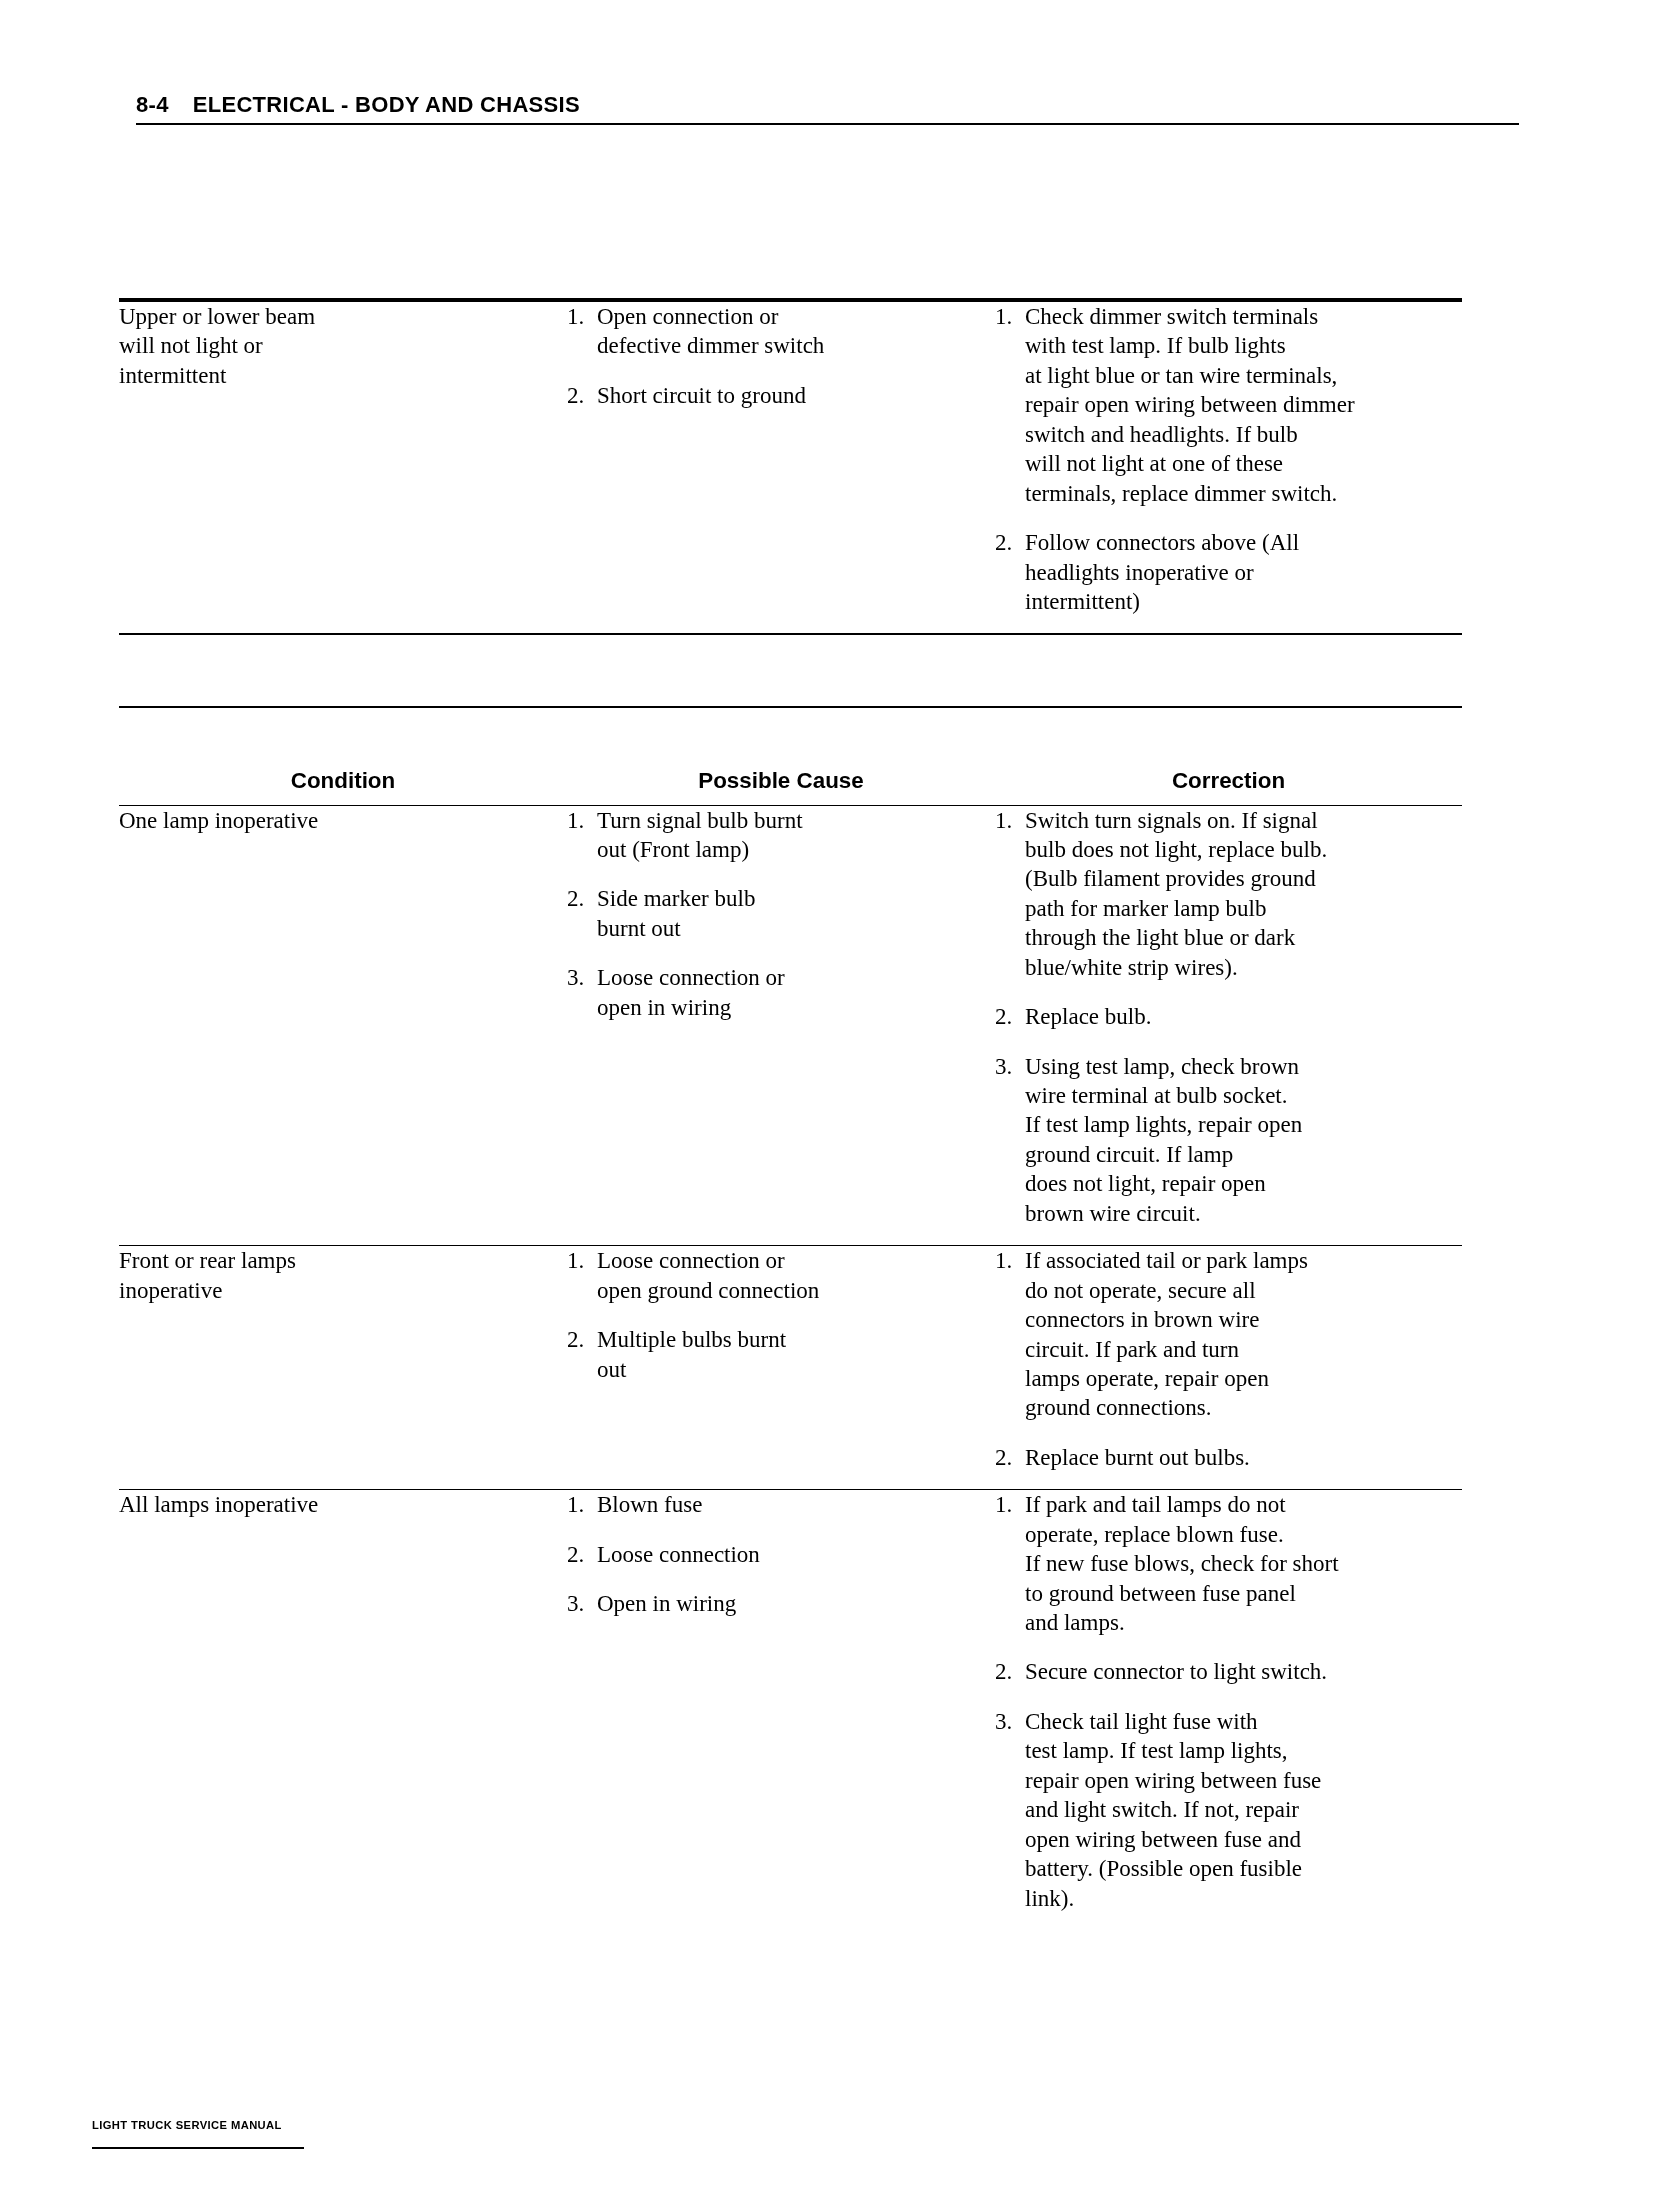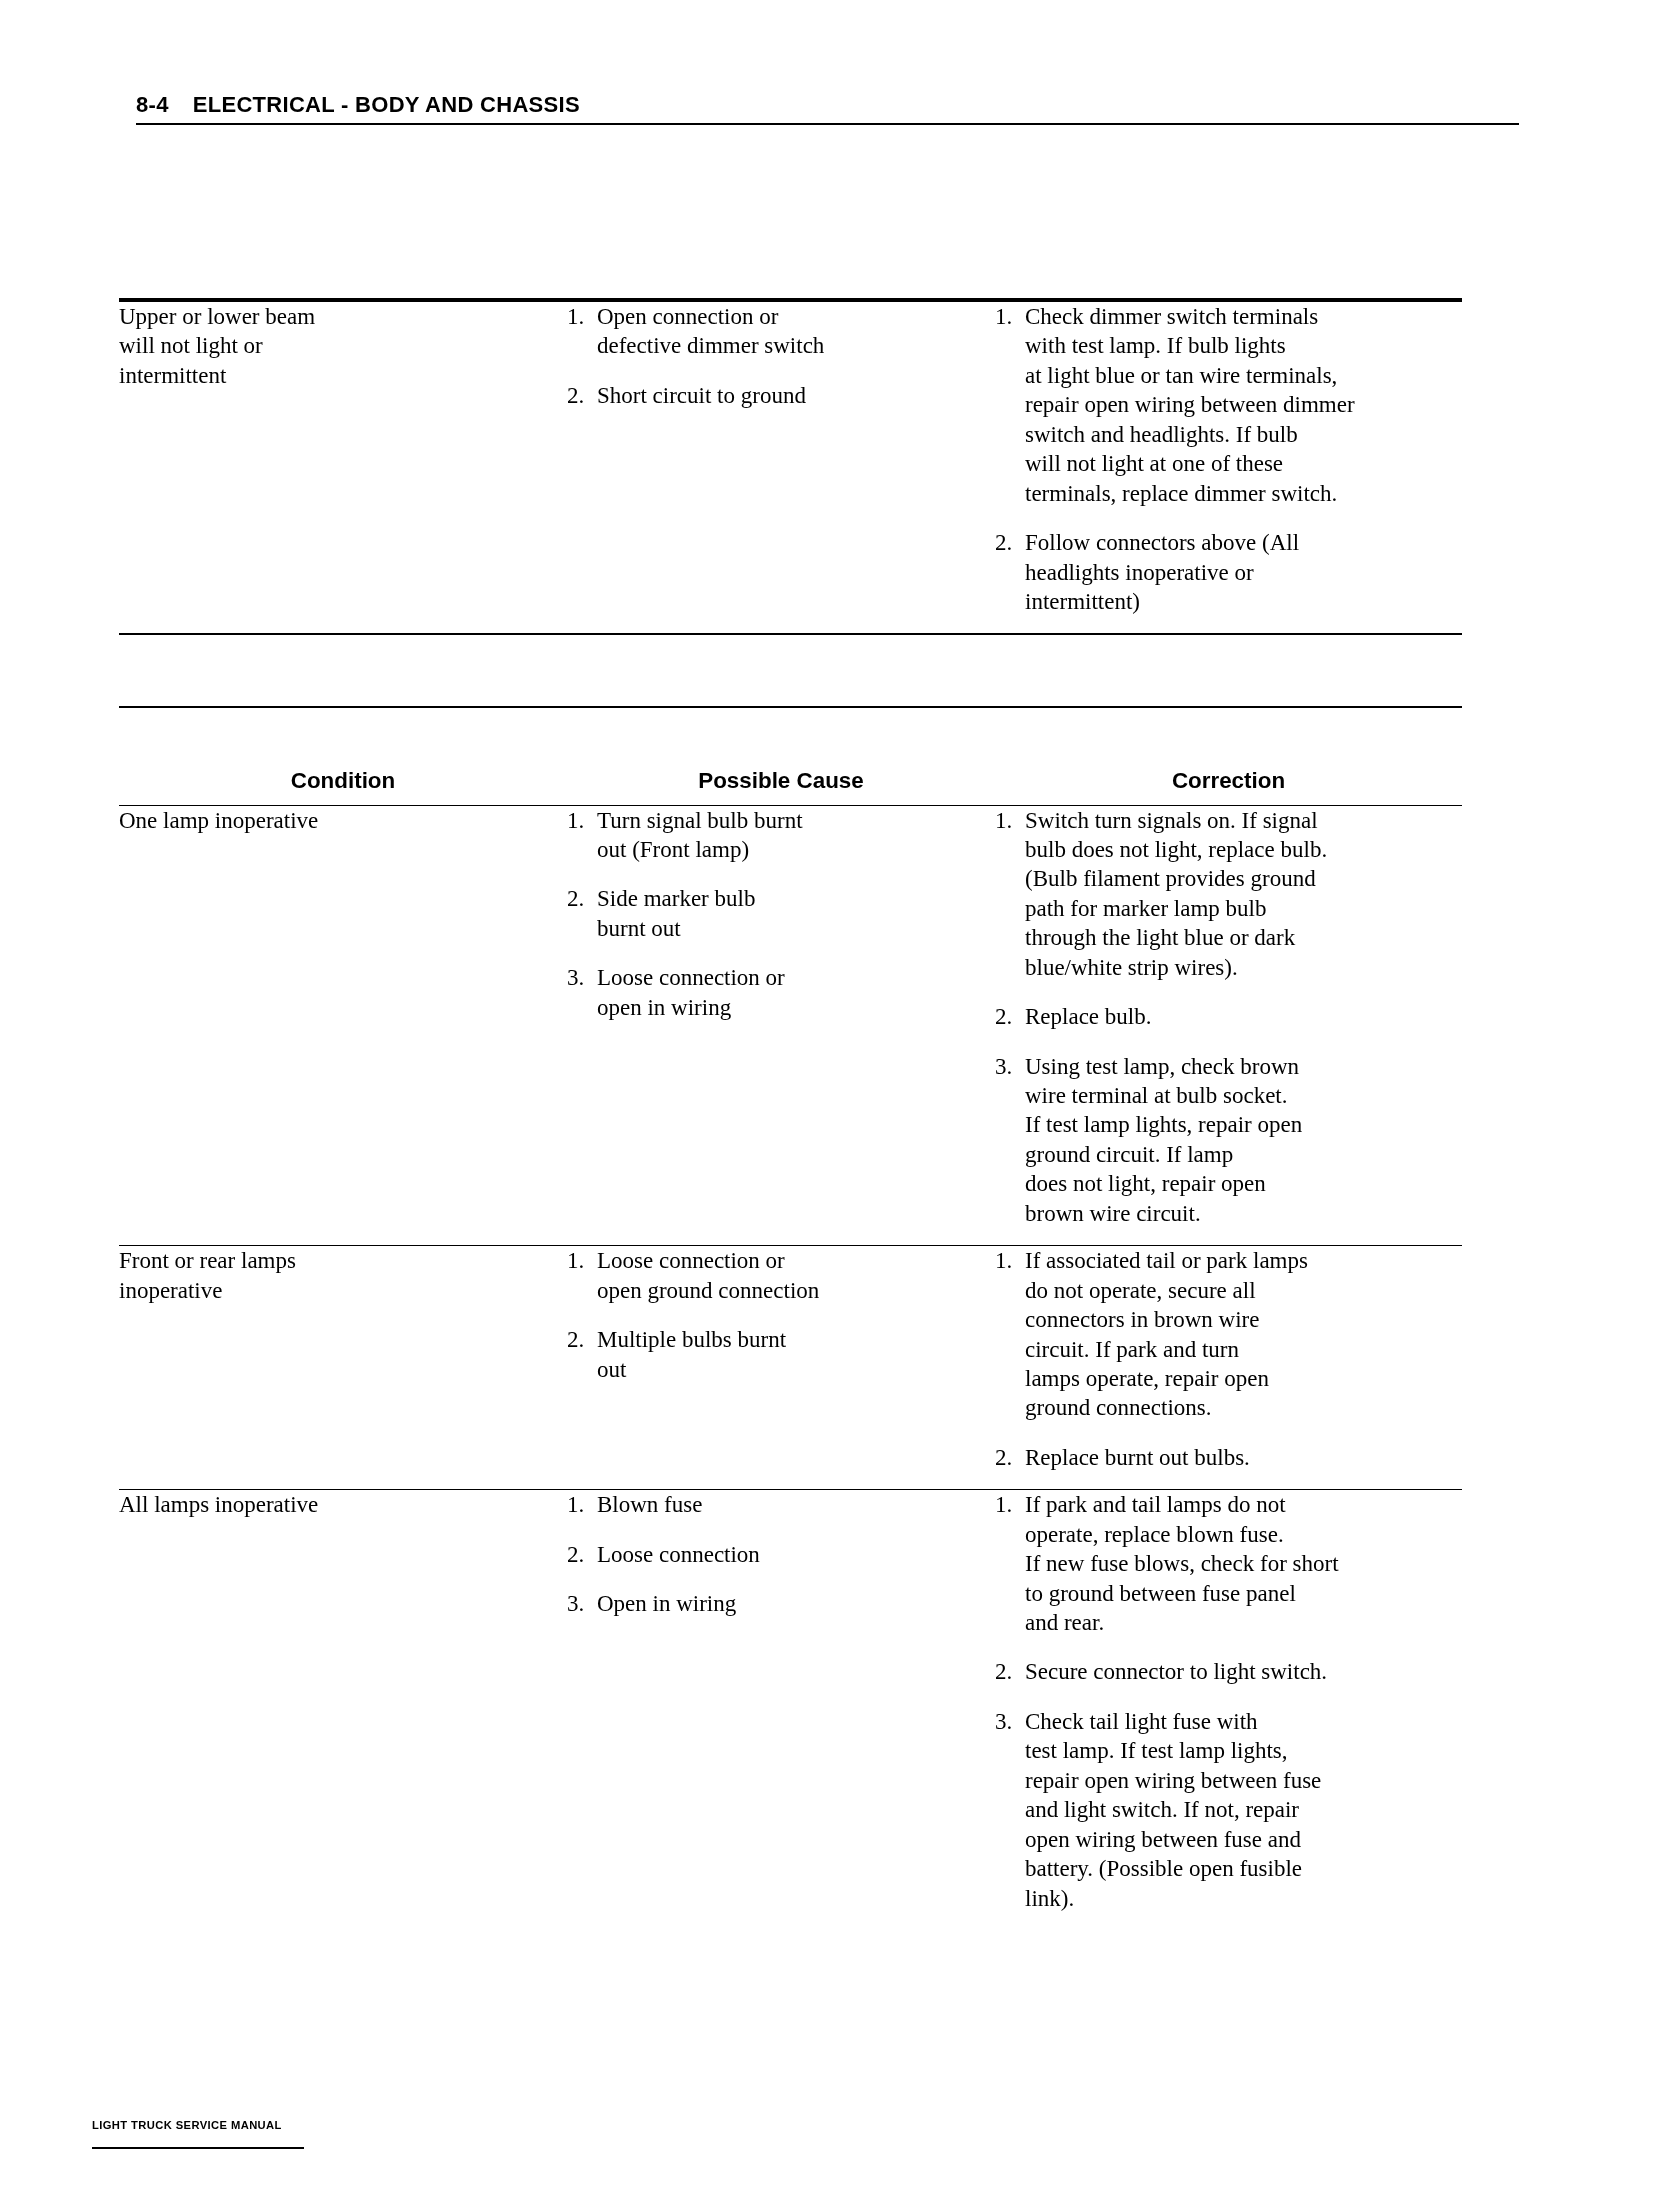--- a/index.html
+++ b/index.html
@@ -372,21 +372,21 @@
               </div>
             </td>
             <td class="cell-corr row-pad-top">
               <div class="item">
                 <span class="num">1.</span>
                 <span class="txt">
                   <span class="l">If park and tail lamps do not</span>
                   <span class="l">operate, replace blown fuse.</span>
                   <span class="l">If new fuse blows, check for short</span>
                   <span class="l">to ground between fuse panel</span>
-                  <span class="l">and rear.</span>
+                  <span class="l">and lamps.</span>
                 </span>
               </div>
               <div class="item">
                 <span class="num">2.</span>
                 <span class="txt">
                   <span class="l">Secure connector to light switch.</span>
                 </span>
               </div>
               <div class="item">
                 <span class="num">3.</span>

